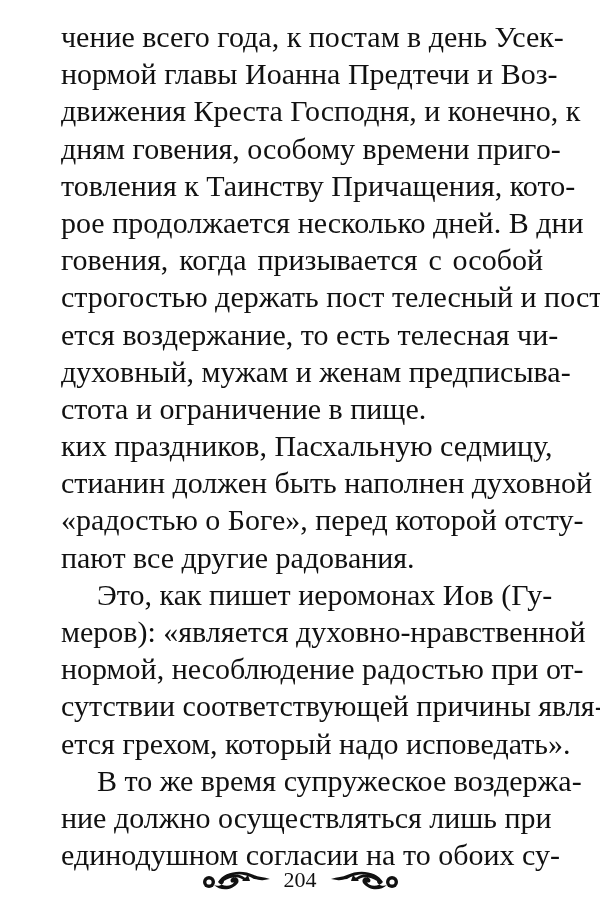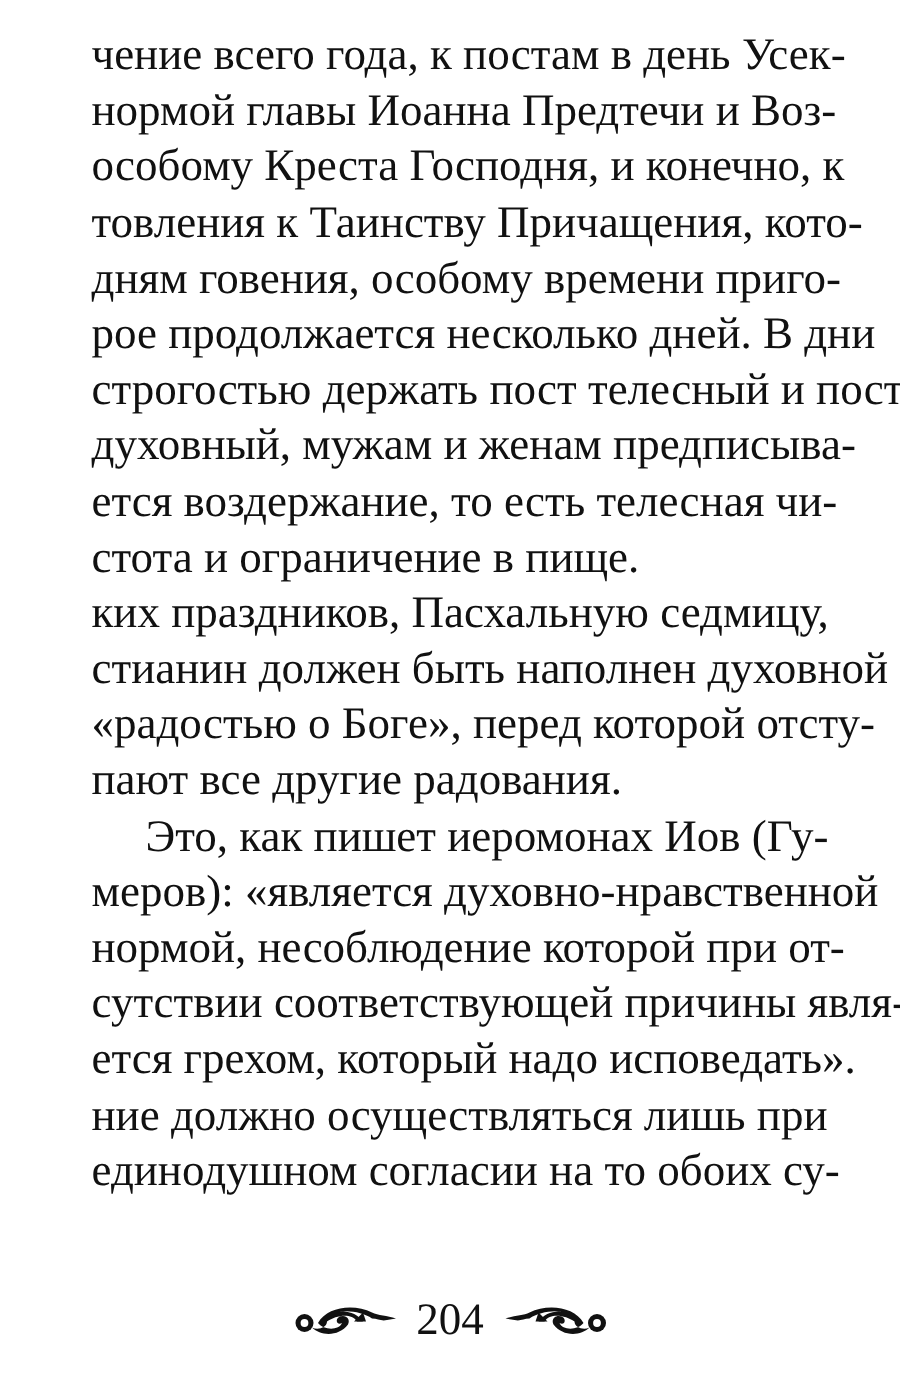--- a/index.html
+++ b/index.html
@@ -29,50 +29,52 @@
     top: 860px;
     width: 600px;
     height: 40px;
     display: flex;
     align-items: center;
     justify-content: center;
     gap: 8px;
   }
   .pagenum {
     font-family: "Liberation Serif", "DejaVu Serif", serif;
-    font-size: 30px;
+    font-size: 22px;
     color: #111111;
     line-height: 1;
     padding: 0 4px;
   }
   .orn { display: block; }
 </style>
 </head>
 <body>
 
 <div class="page" id="page">
     <span class="line">чение всего года, к постам в день Усек-</span>
     <span class="line">нормой главы Иоанна Предтечи и Воз-</span>
-    <span class="line">особому Креста Господня, и конечно, к</span>
+    <span class="line">движения Креста Господня, и конечно, к</span>
+    <span class="line">дням говения, особому времени приго-</span>
     <span class="line">товления к Таинству Причащения, кото-</span>
-    <span class="line">дням говения, особому времени приго-</span>
     <span class="line">рое продолжается несколько дней. В дни</span>
+    <span class="line">говения, когда призывается с особой</span>
     <span class="line">строгостью держать пост телесный и пост</span>
+    <span class="line">ется воздержание, то есть телесная чи-</span>
     <span class="line">духовный, мужам и женам предписыва-</span>
-    <span class="line">ется воздержание, то есть телесная чи-</span>
     <span class="line last">стота и ограничение в пище.</span>
     <span class="line">ких праздников, Пасхальную седмицу,</span>
     <span class="line">стианин должен быть наполнен духовной</span>
     <span class="line">«радостью о Боге», перед которой отсту-</span>
     <span class="line last">пают все другие радования.</span>
     <span class="line indent">Это, как пишет иеромонах Иов (Гу-</span>
     <span class="line">меров): «является духовно-нравственной</span>
-    <span class="line">нормой, несоблюдение которой при от-</span>
+    <span class="line">нормой, несоблюдение радостью при от-</span>
     <span class="line">сутствии соответствующей причины явля-</span>
     <span class="line">ется грехом, который надо исповедать».</span>
+    <span class="line indent">В то же время супружеское воздержа-</span>
     <span class="line">ние должно осуществляться лишь при</span>
     <span class="line">единодушном согласии на то обоих су-</span>
   </div>
 
 <div class="footer">
   <svg class="orn" width="70" height="26" viewBox="0 0 70 26">
     <g fill="#111111">
       <circle cx="7" cy="15" r="6"></circle>
       <circle cx="7" cy="15" r="2.6" fill="#ffffff"></circle>
       <path d="M12 18 C 18 24, 30 24, 36 16 C 38 12, 34 9, 30 11 C 27 13, 29 17, 32 15 C 30 20, 20 20, 16 15 C 22 4, 40 2, 52 8 C 56 10, 62 10, 68 12 L 62 13 C 58 14, 56 12, 52 12 C 46 8, 36 6, 28 8 C 34 6, 42 8, 46 14 L 42 14 C 38 8, 28 10, 22 14 C 22 18, 16 20, 12 18 Z"></path>

